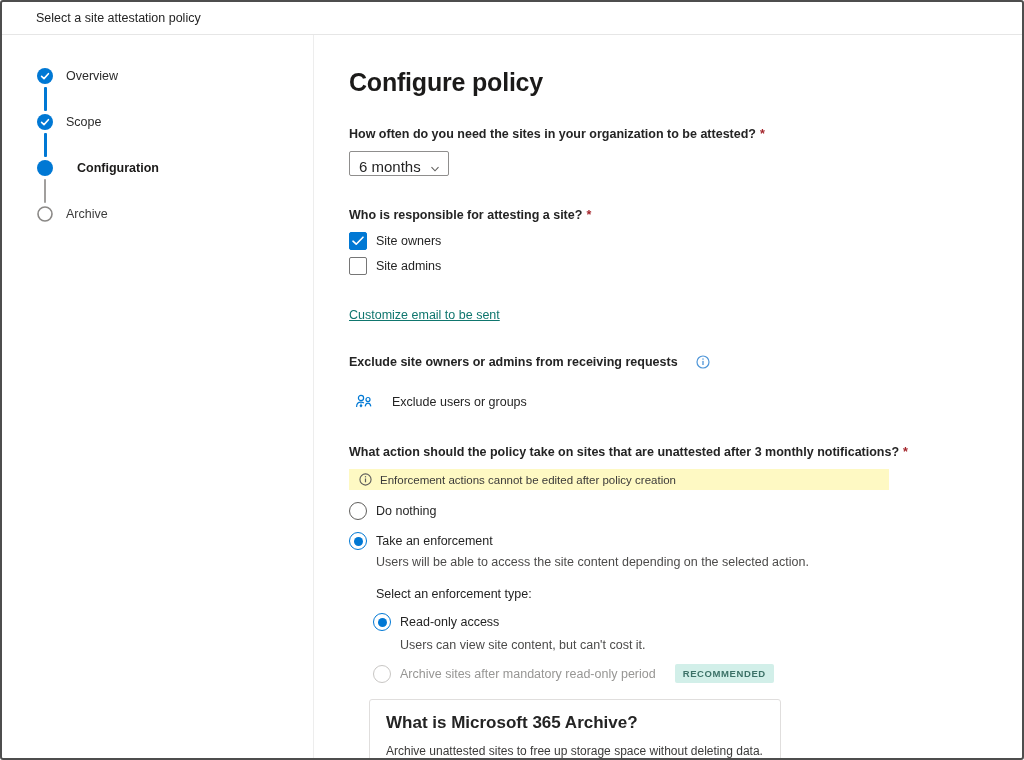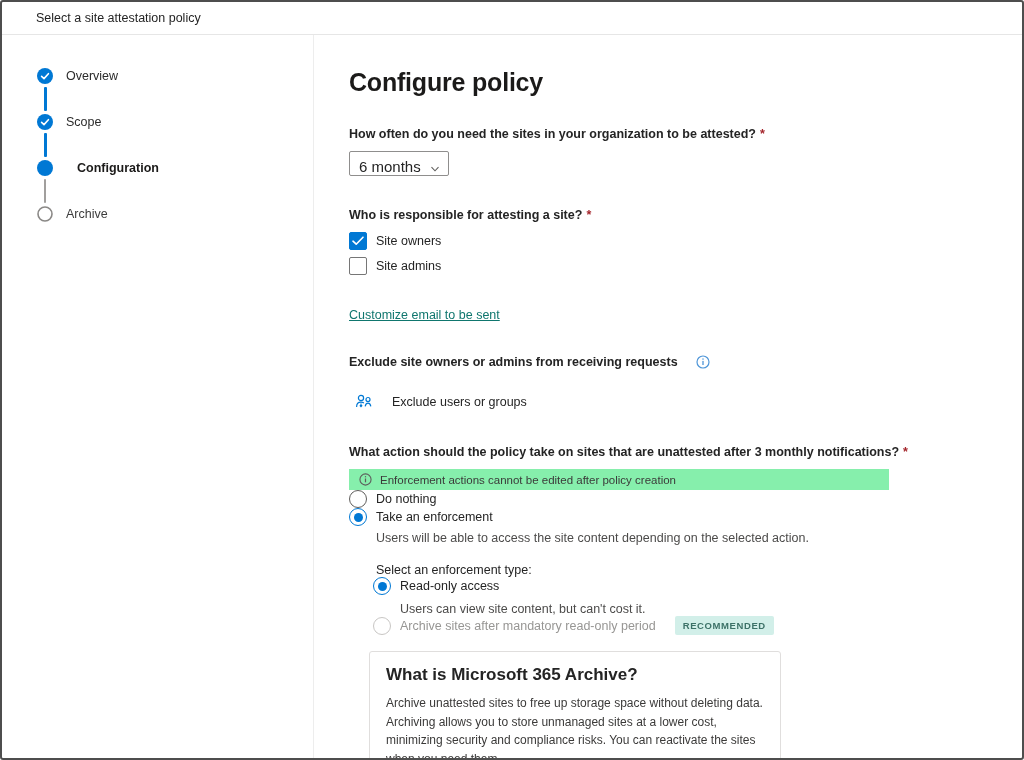--- a/index.html
+++ b/index.html
@@ -52,26 +52,26 @@
   }
   .checkbox.checked { background: #0078d4; border-color: #0078d4; }
 
   .link { color: #0f766e; font-size: 12.5px; text-decoration: underline; cursor: pointer; }
   .link-row { margin-top: 30px; }
 
   .exclude-label { display: flex; align-items: center; gap: 18px; }
   .exclude-btn { display: inline-flex; align-items: flex-end; gap: 19px; margin: 15px 0 0 6px; font-size: 12.5px; color: #242424; cursor: pointer; background: none; border: none; padding: 0; font-family: inherit; }
 
   .notice {
-    width: 540px; height: 21px; background: #86efac; margin-top: 9px;
+    width: 540px; height: 21px; background: #fef9c3; margin-top: 9px;
     display: flex; align-items: center; gap: 8px; padding: 0 10px;
     font-size: 11.5px; color: #3b3a39;
   }
 
-  .radio-row { display: flex; align-items: center; gap: 9px; font-size: 12.5px; cursor: pointer; }
+  .radio-row { display: flex; align-items: center; gap: 9px; margin-top: 12px; font-size: 12.5px; cursor: pointer; }
   .radio {
     width: 18px; height: 18px; border: 1px solid #5f5e5c; border-radius: 50%;
     background: #fff; flex: none; display: flex; align-items: center; justify-content: center;
   }
   .radio.selected { border: 1.5px solid #0078d4; }
   .radio.selected::after { content: ''; width: 9px; height: 9px; border-radius: 50%; background: #0078d4; }
   .radio.disabled { border-color: #c8c6c4; }
   .radio-row.disabled { cursor: default; color: #979694; }
   .radio-desc { margin: 5px 0 0 27px; font-size: 12.5px; color: #4c4b4a; }
   .enf-type-label { margin: 18px 0 0 27px; font-size: 12.5px; color: #242424; }

